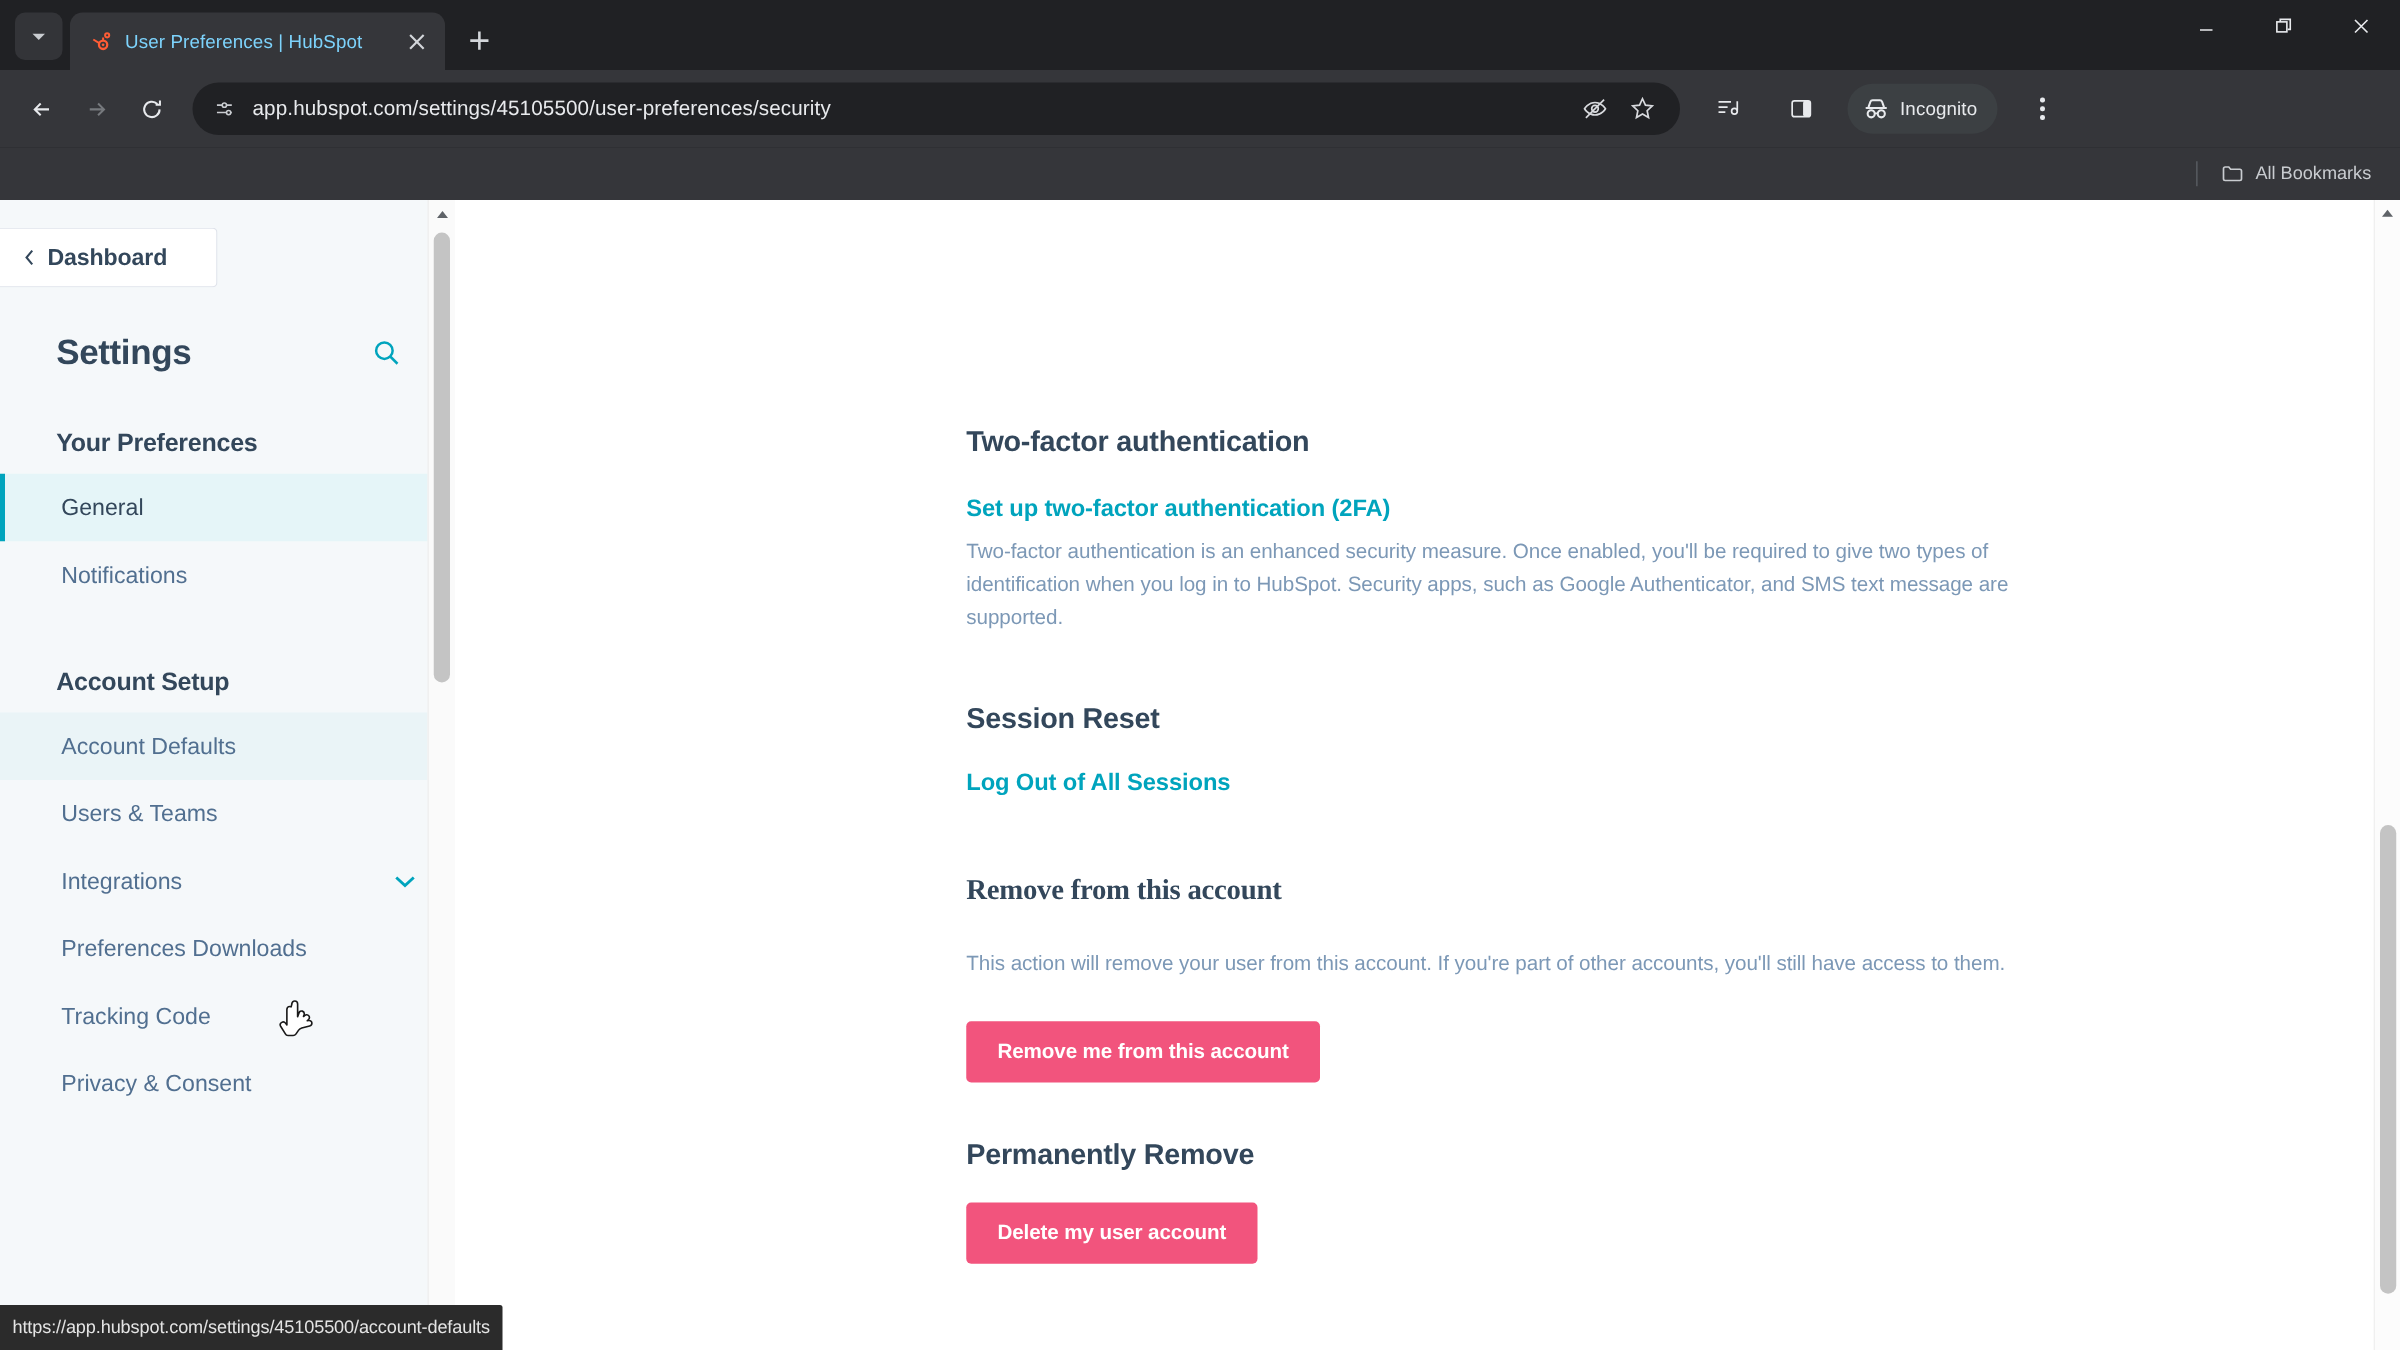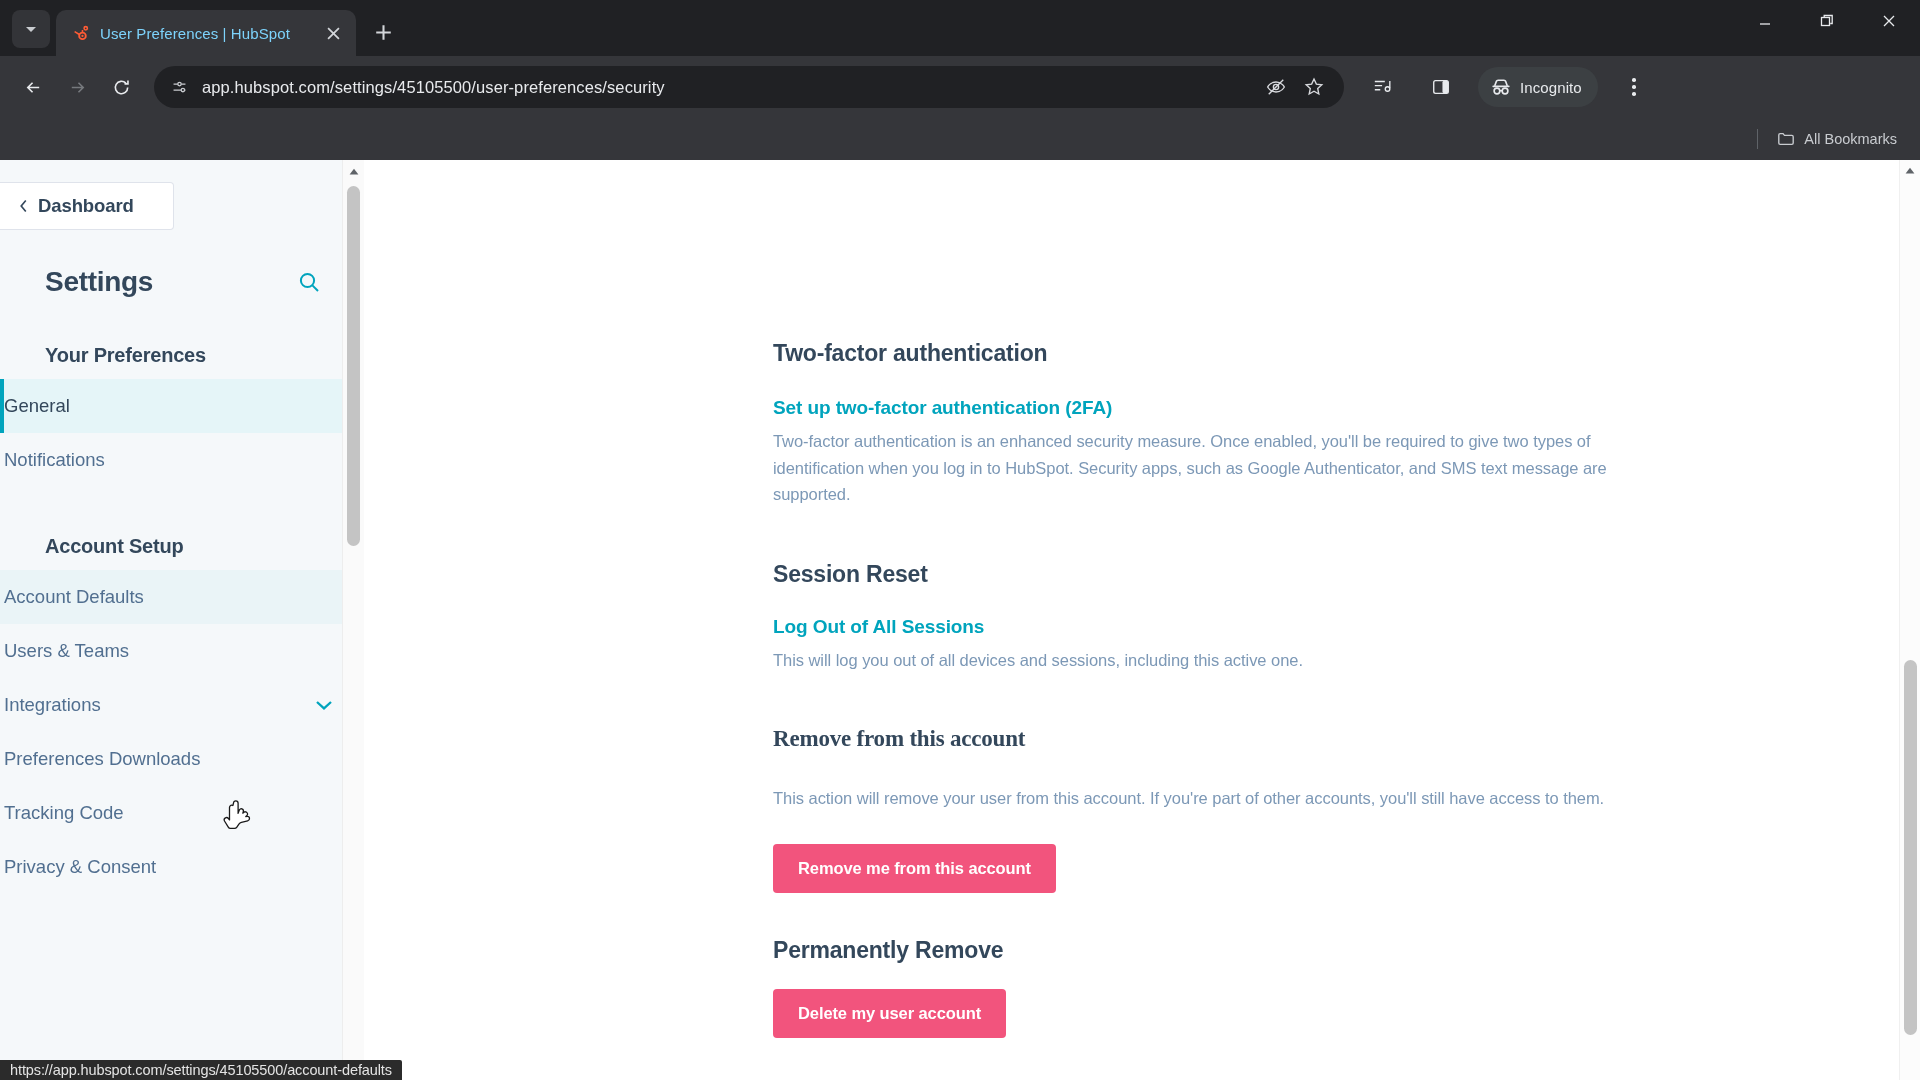--- a/index.html
+++ b/index.html
@@ -124,21 +124,21 @@
   .hs-search svg { width: 24px; height: 24px; stroke: #00a4bd; fill: none; stroke-width: 2; }
 
   .hs-group-title {
     font-size: 20px; font-weight: 700; color: #33475b;
     padding: 46px 0 0 45px; letter-spacing: -.2px;
   }
   .hs-group-title.second { padding-top: 48px; }
   .hs-nav { margin-top: 12px; }
   .hs-item {
     height: 54px; display: flex; align-items: center;
-    padding-right: 30px;
+    padding-left: 45px; padding-right: 30px;
     font-size: 18.5px; color: #516f90; cursor: pointer; position: relative;
     border-left: 4px solid transparent;
   }
   .hs-item.active { background: #e5f5f8; border-left-color: #00a4bd; color: #33475b; }
   .hs-item.hovered { background: #eaf4f7; }
   .hs-item .chev { margin-left: auto; display: flex; align-items: center; }
   .hs-item .chev svg { width: 20px; height: 12px; stroke: #00a4bd; fill: none; stroke-width: 2.3; }
 
   
   .sb-scroll {
@@ -188,21 +188,21 @@
   .page-scroll {
     position: absolute; right: 0; top: 0; width: 21px; height: 100%;
     background: #fcfcfc; border-left: 1px solid #f0f0f0;
   }
   .ps-arrow { height: 20px; display: flex; align-items: center; justify-content: center; cursor: pointer; }
   .ps-arrow svg { width: 10px; height: 7px; fill: #5f6368; }
   .ps-thumb { position: absolute; left: 4px; width: 13px; border-radius: 7px; background: #c4c4c4; }
 
   
   .statusbar {
-    position: absolute; left: 0; bottom: 0; height: 20px;
+    position: absolute; left: 0; bottom: 0; height: 36px;
     background: #2b2b2b; color: #e4e4e4;
     display: flex; align-items: center; padding: 0 10px;
     font-size: 14.5px; border-top-right-radius: 2px; z-index: 40;
     letter-spacing: -.1px;
   }
 
   
   .cursor { position: absolute; z-index: 60; pointer-events: none; }
 </style>
 </head>
@@ -420,21 +420,20 @@
 
         <section class="blk-2fa">
           <h2 class="sec">Two-factor authentication</h2>
           <a class="teal">Set up two-factor authentication (2FA)</a>
           <p class="desc">Two-factor authentication is an enhanced security measure. Once enabled, you'll be required to give two types of identification when you log in to HubSpot. Security apps, such as Google Authenticator, and SMS text message are supported.</p>
         </section>
 
         <section class="blk-session">
           <h2 class="sec">Session Reset</h2>
           <a class="teal">Log Out of All Sessions</a>
-          <p class="desc">This will log you out of all devices and sessions, including this active one.</p>
         </section>
 
         <section class="blk-remove">
           <h2 class="sec">Remove from this account</h2>
           <p class="desc">This action will remove your user from this account. If you're part of other accounts, you'll still have access to them.</p>
           <button class="btn-danger">Remove me from this account</button>
         </section>
 
         <section class="blk-perm">
           <h2 class="sec">Permanently Remove</h2>

